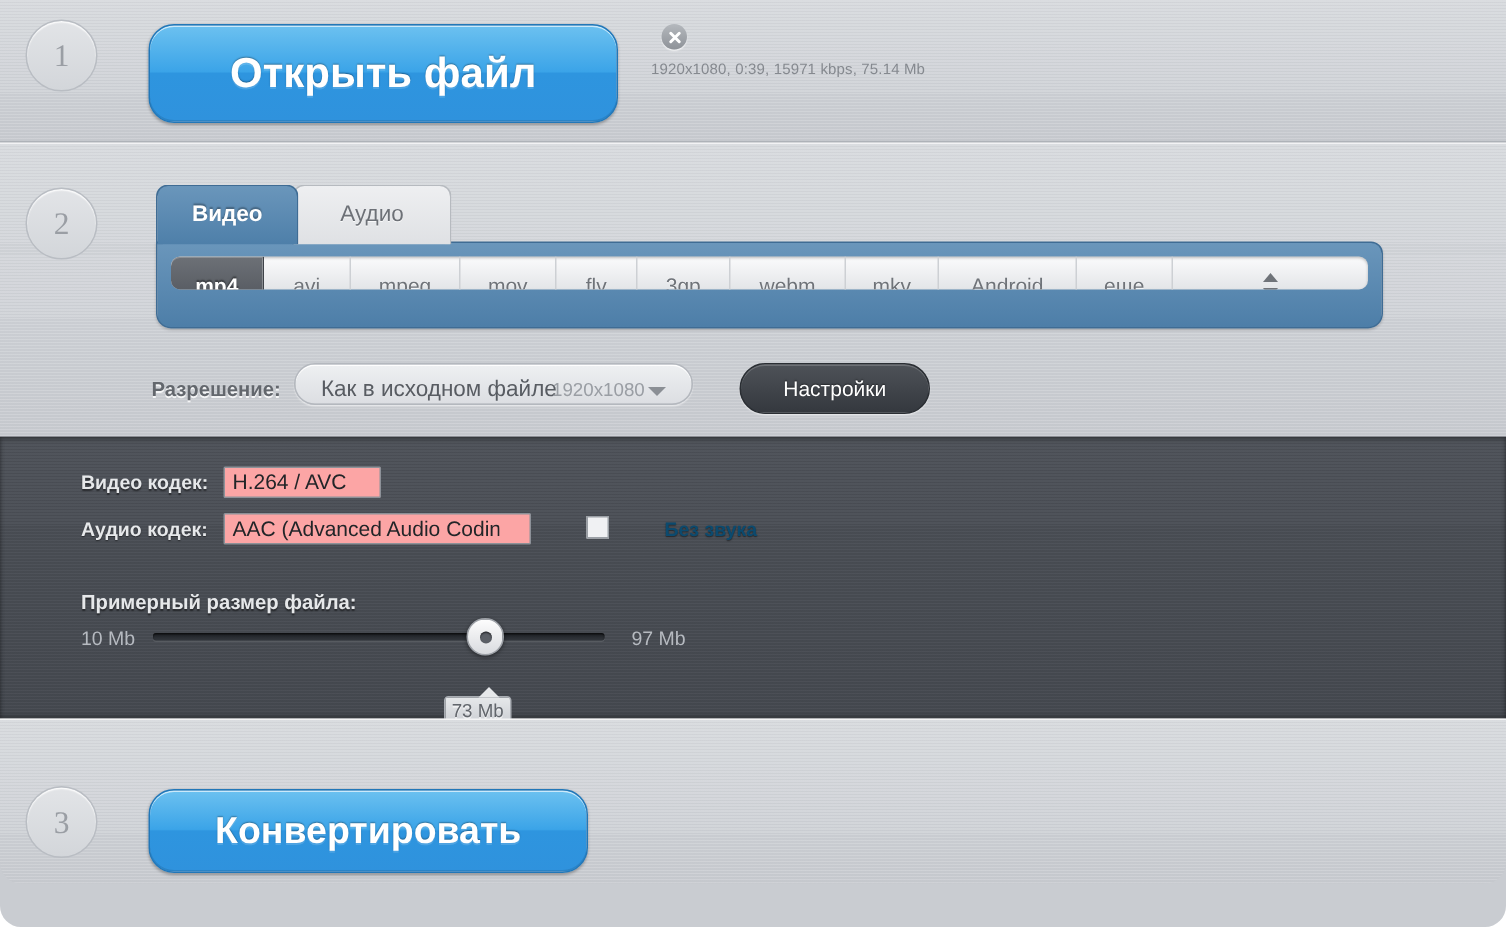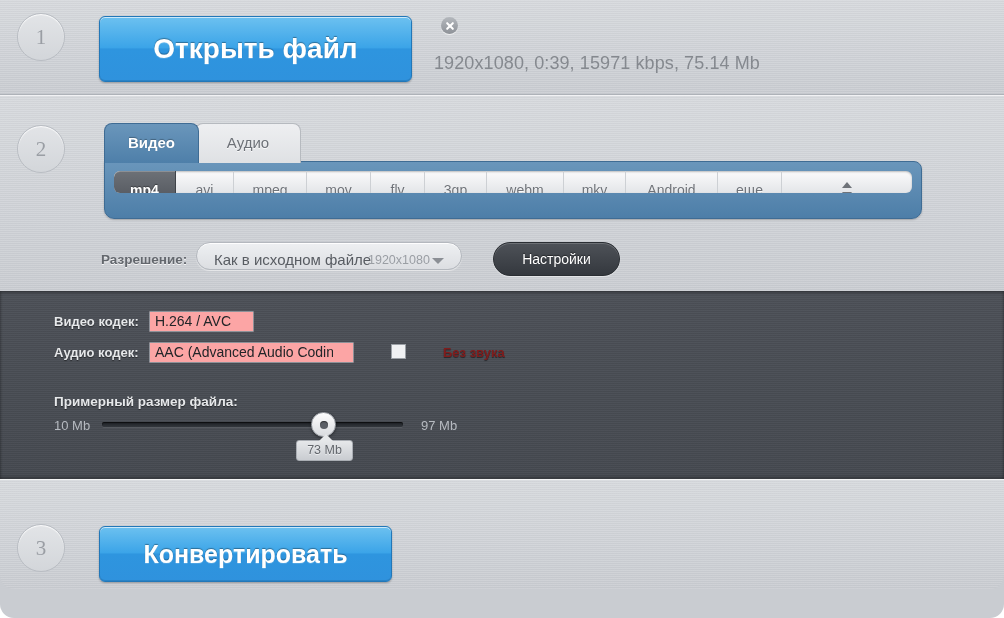--- a/index.html
+++ b/index.html
@@ -62,21 +62,21 @@
     font-size: 21px;
     line-height: 46px;
     text-align: center;
     font-family: "Liberation Serif", serif;
     user-select: none;
   }
 
   
   .bluebtn {
     position: absolute;
-    border-radius: 6px;
+    border-radius: 17px;
     background: linear-gradient(180deg, #6cc1f0 0%, #3ba4e8 48%, #2e95df 50%, #2f92dd 100%);
     border: 1px solid #2277b8;
     box-shadow:
       inset 0 1px 0 rgba(255,255,255,0.65),
       inset 0 -1px 0 rgba(0,0,0,0.10),
       0 1px 2px rgba(0,0,0,0.28);
     color: #ffffff;
     font-weight: bold;
     text-align: center;
     text-shadow: 0 -1px 1px rgba(0,0,0,0.35), 0 1px 0 rgba(255,255,255,0.15);
@@ -132,23 +132,23 @@
     left: 3.5px;
     top: 7.7px;
     width: 10px;
     height: 2px;
     background: #ffffff;
     border-radius: 1px;
   }
   #file-remove::before { transform: rotate(45deg); }
   #file-remove::after  { transform: rotate(-45deg); }
   #file-meta {
-    font-size: 18px;
+    font-size: 10px;
     color: #85898f;
-    margin-top: 19px;
+    margin-top: 7px;
     letter-spacing: 0.1px;
   }
 
   
   #tabs {
     position: absolute;
     left: 104px;
     top: 123px;
     height: 40px;
   }
@@ -365,21 +365,21 @@
     background: #f0f1f3;
     border: 1px solid #9ba0a6;
     cursor: pointer;
     box-sizing: border-box;
   }
   #mute-label {
     position: absolute;
     left: 415px;
     top: 345px;
     font-size: 13px;
-    color: #7f1d1d;
+    color: #0c4a6e;
     font-weight: bold;
     text-shadow: 0 1px 1px rgba(0,0,0,0.5);
     cursor: pointer;
     padding-left: 28px;
   }
 
   
   #slider-min {
     position: absolute;
     left: 54px;
@@ -425,22 +425,22 @@
     top: 7.5px;
     width: 8px;
     height: 8px;
     border-radius: 50%;
     background: #5b5f66;
     box-shadow: inset 0 1px 1px rgba(0,0,0,0.5);
   }
   #slider-tip {
     position: absolute;
     left: 296px;
-    top: 440px;
-    width: 57px;
+    top: 464px;
+    width: 45px;
     height: 21px;
     border-radius: 3px;
     background: linear-gradient(180deg, #e6e8ea 0%, #c9ccd1 100%);
     border: 1px solid #a9adb3;
     color: #62666c;
     font-size: 12.5px;
     line-height: 19px;
     text-align: center;
     box-sizing: border-box;
     text-shadow: 0 1px 0 rgba(255,255,255,0.6);

